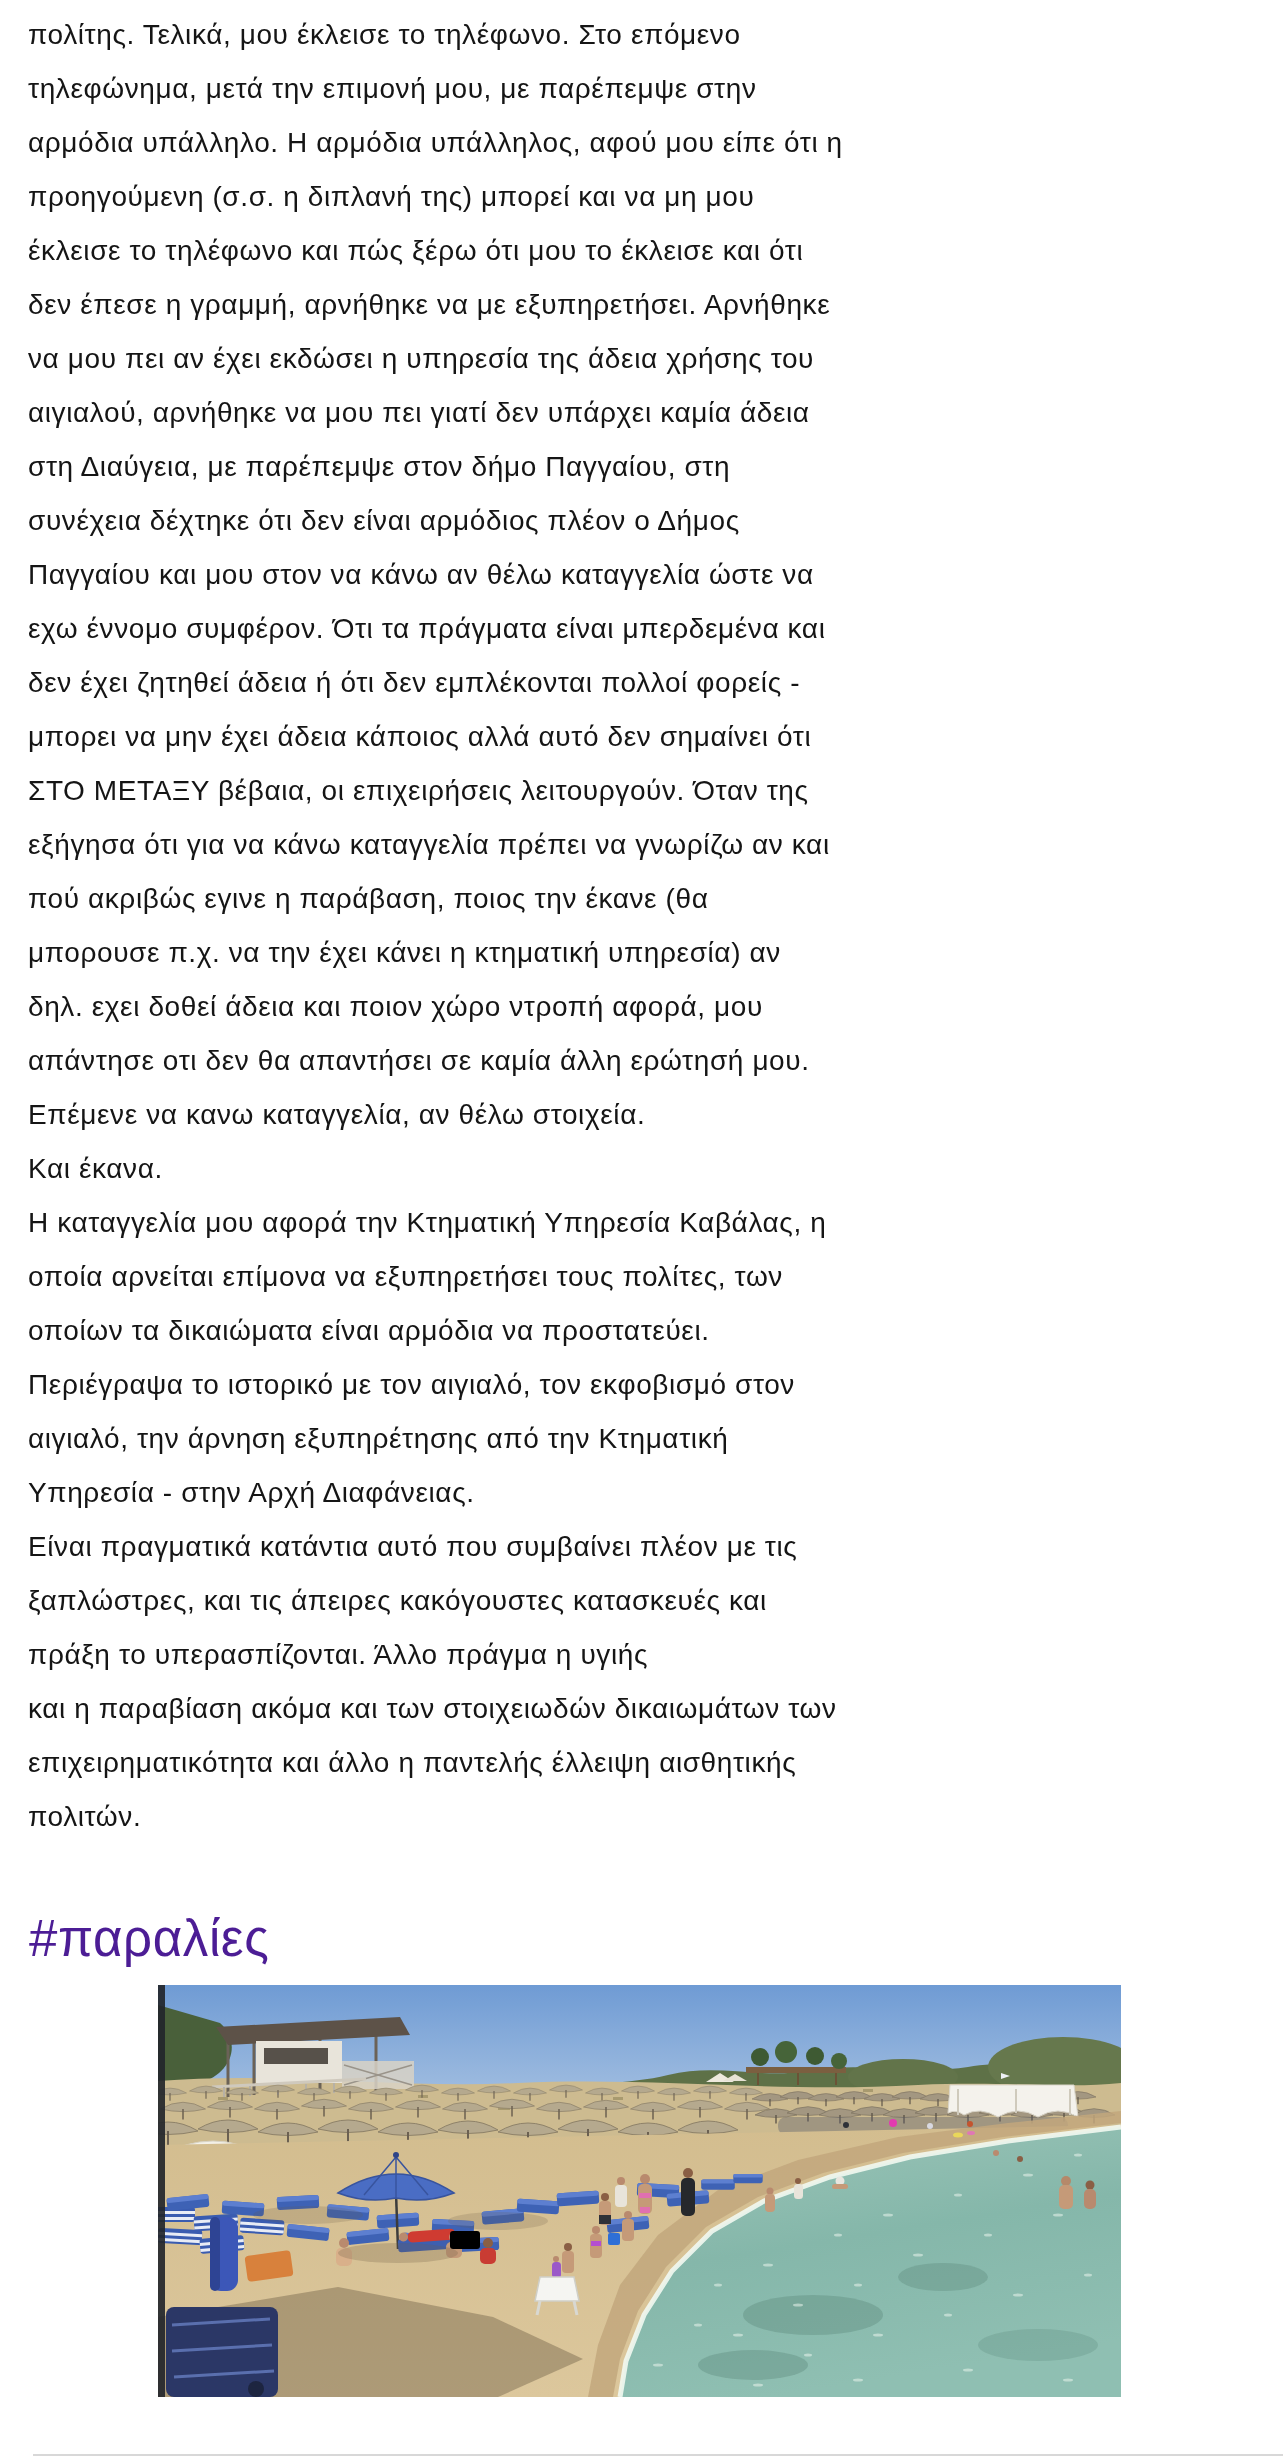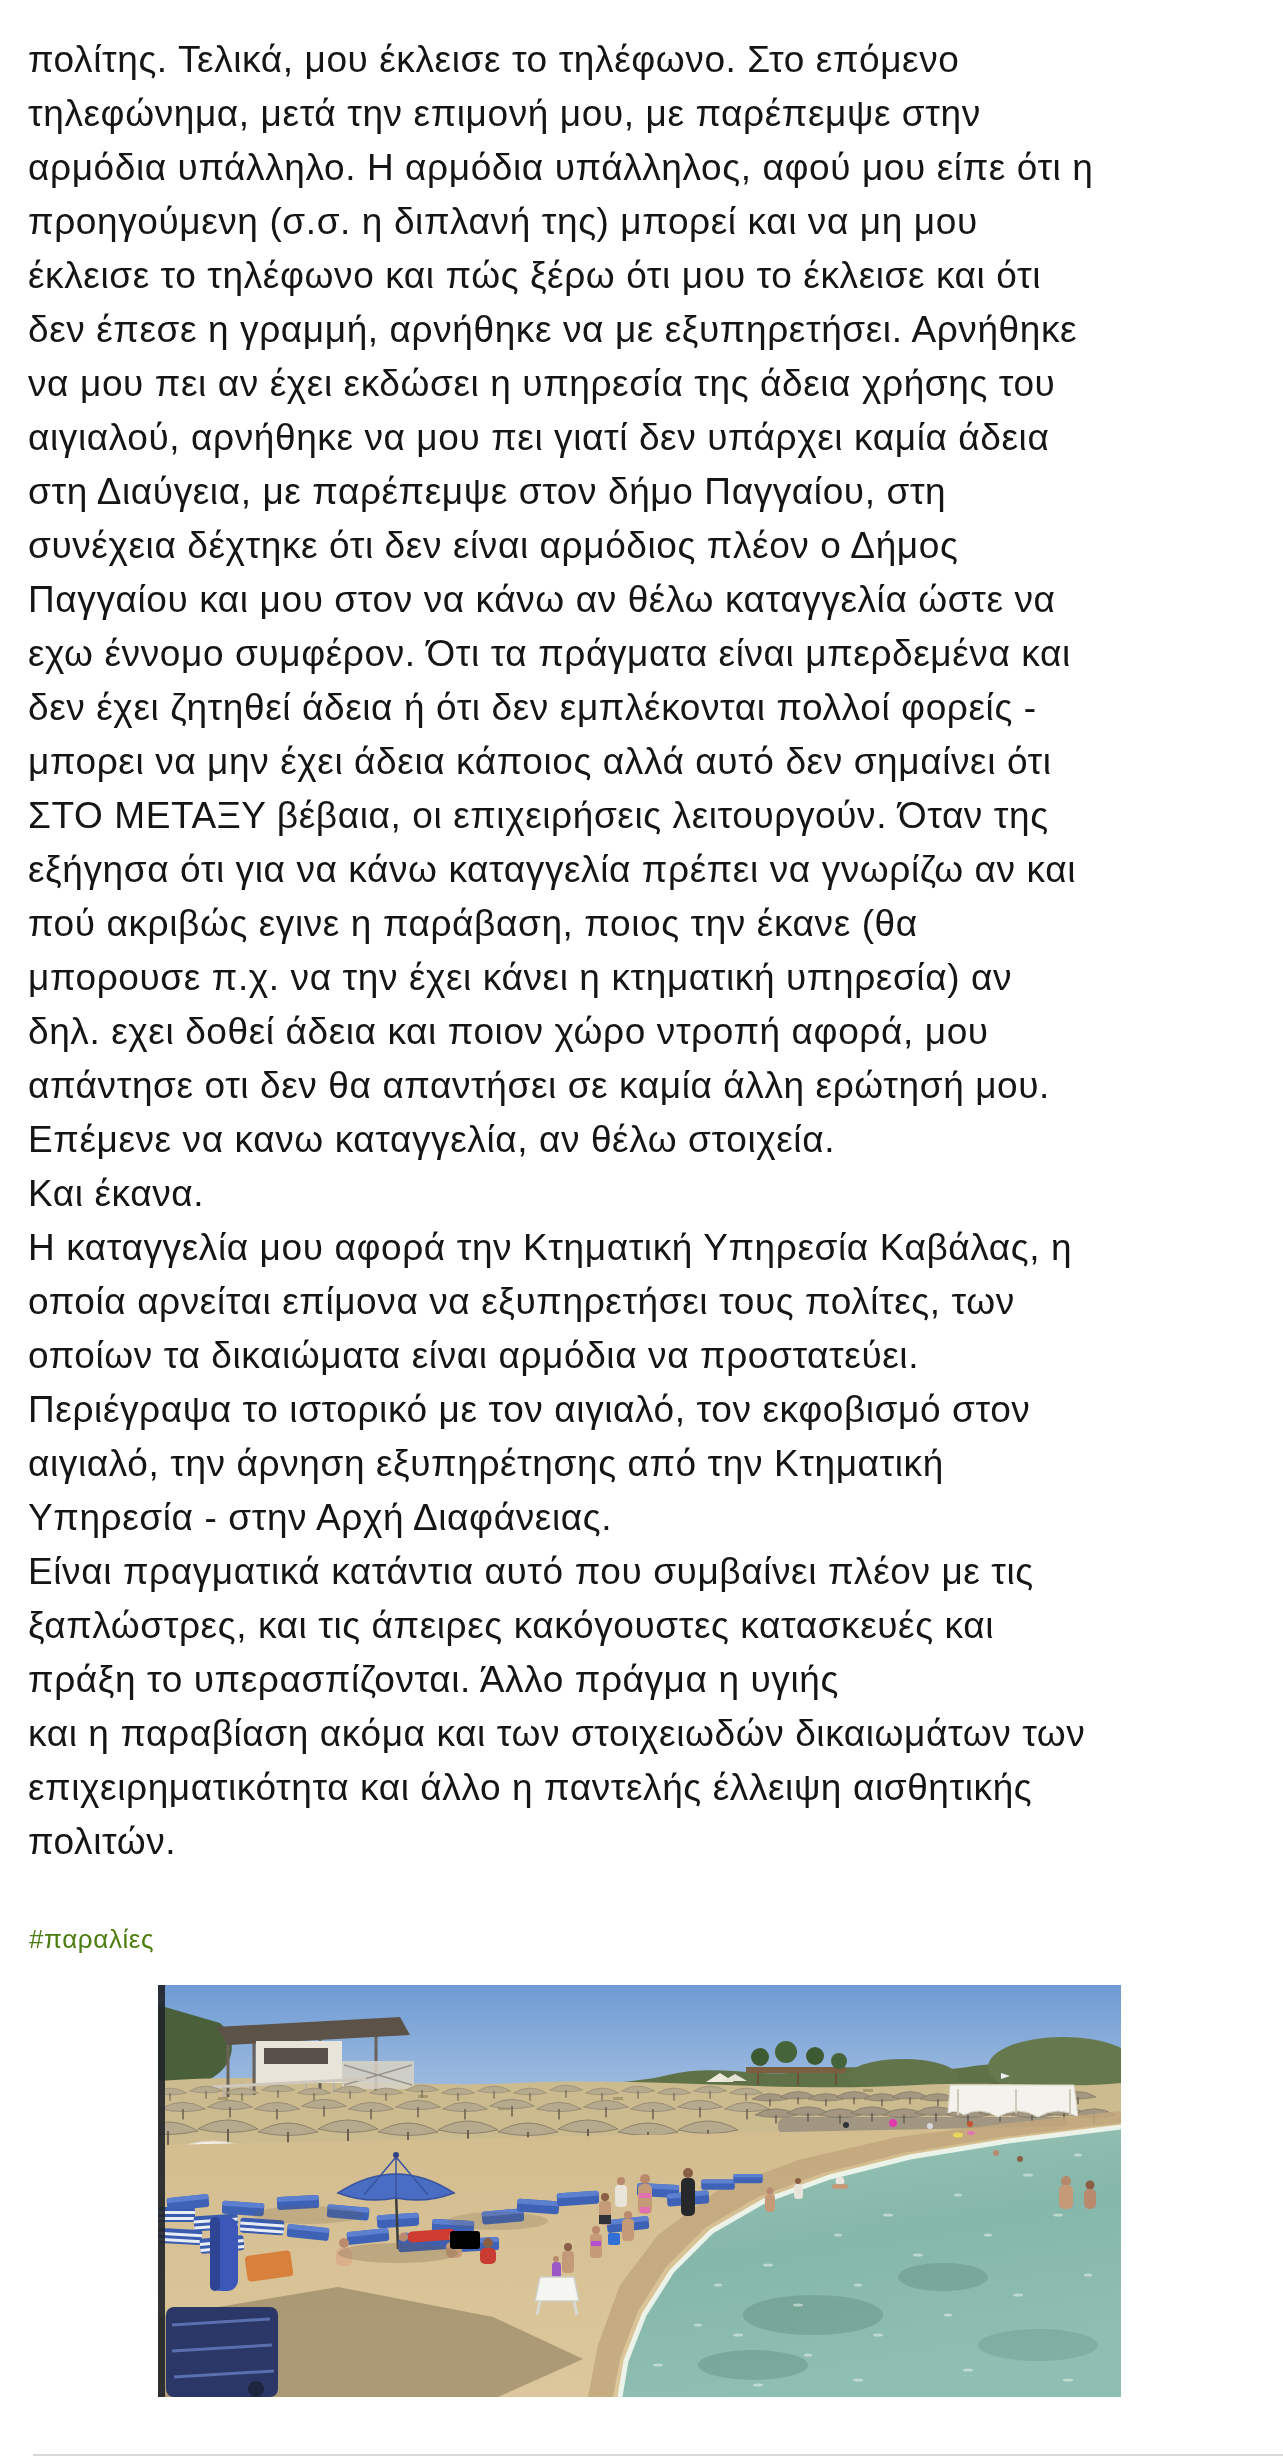--- a/index.html
+++ b/index.html
@@ -3,28 +3,28 @@
 <meta charset="utf-8">
 <style>
   html,body{margin:0;padding:0;}
   body{
     width:1283px;height:2460px;position:relative;overflow:hidden;
     background:#ffffff;
     font-family:"Liberation Sans","DejaVu Sans",sans-serif;
   }
   #article-text{
     position:absolute;left:28px;top:8px;width:1240px;
-    font-size:37px;line-height:54px;letter-spacing:0.6px;
-    color:#151515;font-weight:400;margin-top:25px;
+    font-size:28px;line-height:54px;letter-spacing:0.6px;
+    color:#151515;font-weight:400;
   }
   #article-text .line{height:54px;white-space:nowrap;}
   #hashtag{
     position:absolute;left:29px;top:1912px;
-    font-size:26px;line-height:54px;letter-spacing:0.6px;
-    color:#4d7c0f;text-decoration:none;cursor:pointer;
+    font-size:51px;line-height:54px;letter-spacing:0.6px;
+    color:#4c1d95;text-decoration:none;cursor:pointer;
   }
   #photo{
     position:absolute;left:158px;top:1985px;width:963px;height:412px;margin:0;
   }
   #photo svg{display:block;}
   #bottom-divider{
     position:absolute;left:33px;top:2454px;width:1250px;height:2px;
     background:#d8d8d8;
   }
 </style>

